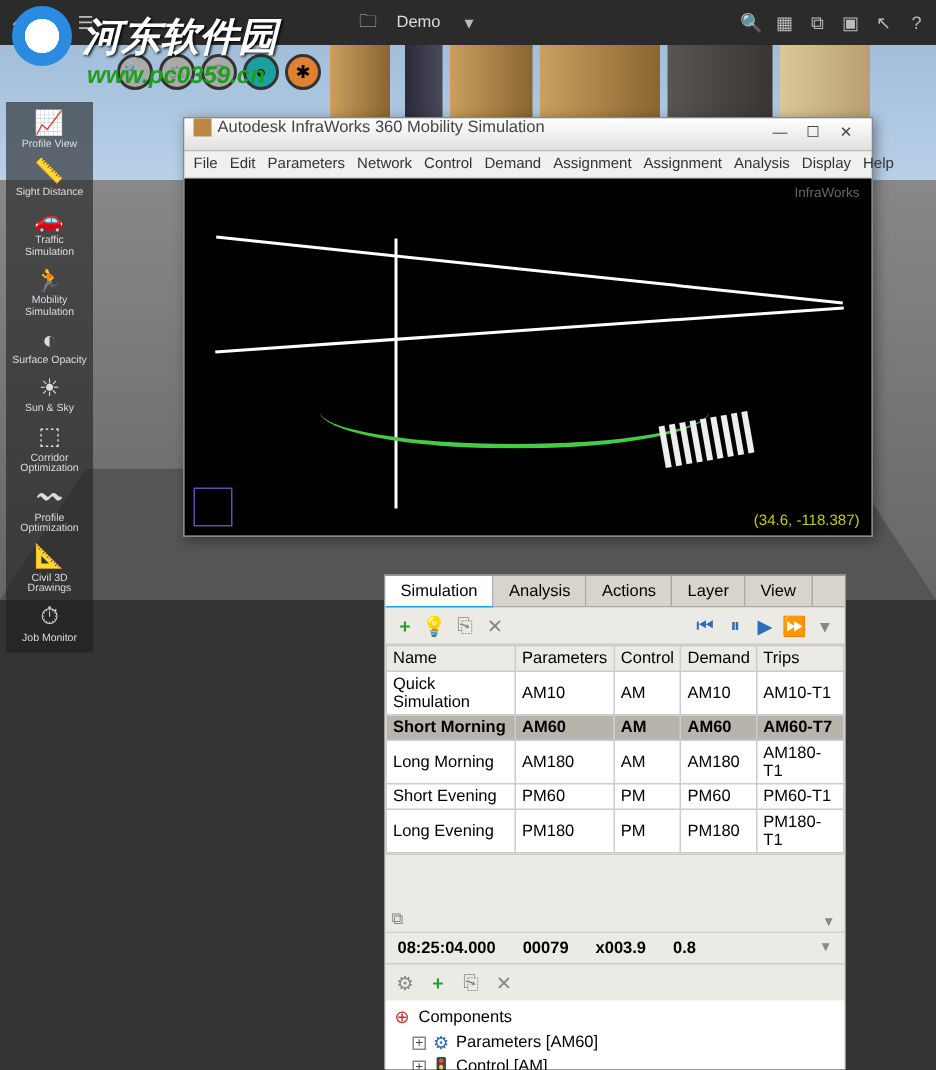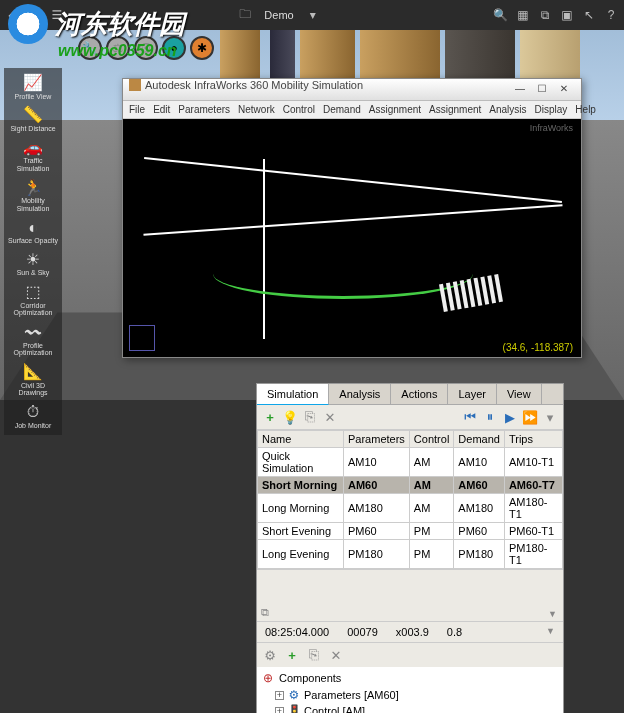--- a/index.html
+++ b/index.html
@@ -71,21 +71,21 @@
   
   table.sim-table { width: 100%; border-collapse: collapse; background: #ffffff; }
   table.sim-table th, table.sim-table td { border: 1px solid #ccc; padding: 2px 4px; text-align: left; font-size: 11px; font-weight: normal; }
   table.sim-table th { background: #eceae4; }
   tr.selected td { background: #b8b4ac; font-weight: bold; }
   
   .pad-area { height: 52px; background: #eceae4; border-top: 1px solid #ccc; position: relative; }
   .pad-area .ab-icon { position: absolute; bottom: 2px; left: 4px; font-size: 11px; color: #888; }
   .pad-area .tri { position: absolute; bottom: 2px; right: 6px; color: #888; font-size: 9px; }
   
-  .timebar { display: flex; gap: 18px; padding: 4px 8px; background: #eceae4; border-top: 1px solid #ccc; font-size: 11px; }
+  .timebar { display: flex; gap: 18px; padding: 4px 8px; background: #eceae4; border-top: 1px solid #ccc; font-size: 11px; font-weight: bold; }
   .timebar .tri { margin-left: auto; color: #888; font-size: 9px; }
   
   .mini-toolbar { display: flex; gap: 4px; padding: 3px 4px; background: #eceae4; border-top: 1px solid #ccc; }
   
   .tree { background: #fff; padding: 2px 0; }
   .tree-root { padding: 2px 4px; display: flex; align-items: center; gap: 4px; }
   .tree-item { padding: 1px 4px 1px 18px; display: flex; align-items: center; gap: 3px; cursor: pointer; }
   .exp { width: 9px; height: 9px; border: 1px solid #888; display: inline-flex; align-items: center; justify-content: center; font-size: 9px; line-height: 1; color: #444; background: #fff; }
   .ticon { width: 14px; text-align: center; font-size: 12px; }
 </style>

